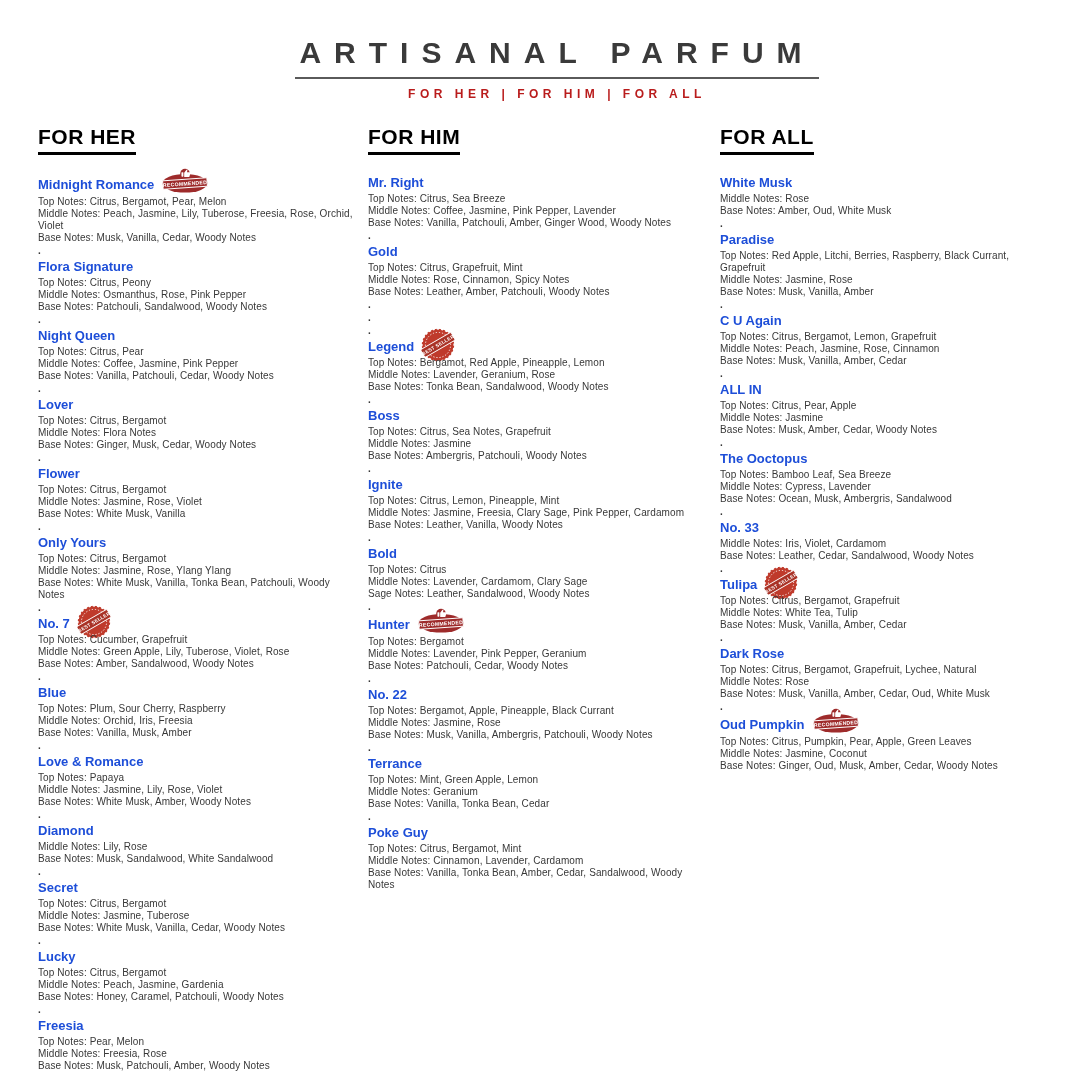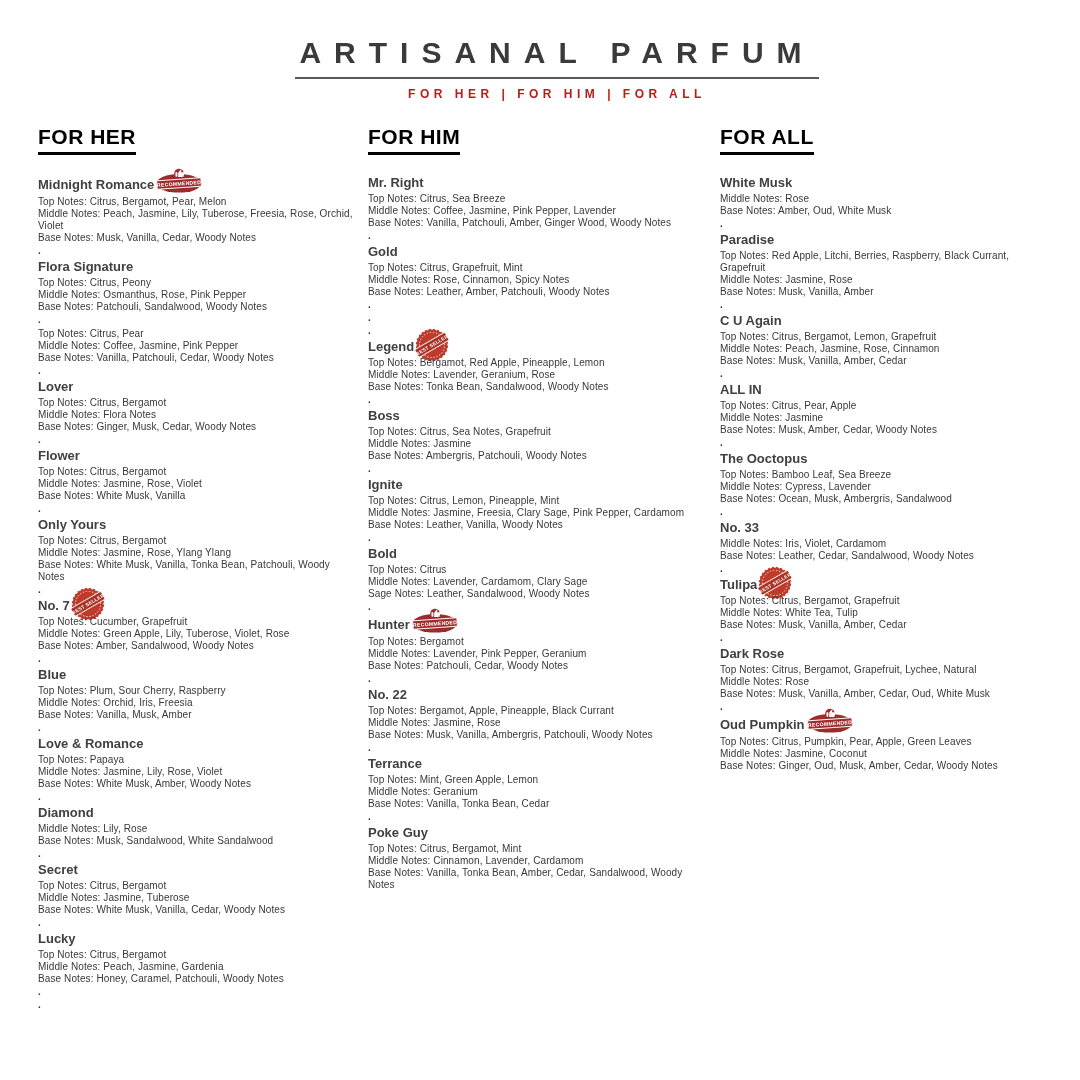--- a/index.html
+++ b/index.html
@@ -30,22 +30,22 @@
     display:inline-block;
     font-size:21px; font-weight:800; letter-spacing:0.5px;
     color:#000; padding-bottom:3px;
     border-bottom:3px solid #000;
     margin-bottom:20px;
   }
   .entries { padding-right:14px; }
 
   .entry { }
   .pname {
-    display:flex; align-items:center; 
-    font-size:13px; font-weight:800; color:#404040;
+    display:flex; align-items:center; gap:6px;
+    font-size:13px; font-weight:800; color:#1d4ed8;
     line-height:16px; margin-bottom:2px;
     white-space:nowrap;
   }
   .note {
     font-size:10px; line-height:12px; color:#383838;
     letter-spacing:0.1px;
   }
   .sep {
     font-size:10px; line-height:10px; color:#383838;
     margin:2px 0 3px 0; font-weight:700;
@@ -89,20 +89,23 @@
           <article class="entry">
             <h3 class="pname">
               <span>Flora Signature</span>
             </h3>
             <p class="note">Top Notes: Citrus, Peony</p>
             <p class="note">Middle Notes: Osmanthus, Rose, Pink Pepper</p>
             <p class="note">Base Notes: Patchouli, Sandalwood, Woody Notes</p>
           </article>
           <div class="sep">.</div>
           <article class="entry">
+            <h3 class="pname">
+              <span>Night Queen</span>
+            </h3>
             <p class="note">Top Notes: Citrus, Pear</p>
             <p class="note">Middle Notes: Coffee, Jasmine, Pink Pepper</p>
             <p class="note">Base Notes: Vanilla, Patchouli, Cedar, Woody Notes</p>
           </article>
           <div class="sep">.</div>
           <article class="entry">
             <h3 class="pname">
               <span>Lover</span>
             </h3>
             <p class="note">Top Notes: Citrus, Bergamot</p>
@@ -185,20 +188,28 @@
           <div class="sep">.</div>
           <article class="entry">
             <h3 class="pname">
               <span>Lucky</span>
             </h3>
             <p class="note">Top Notes: Citrus, Bergamot</p>
             <p class="note">Middle Notes: Peach, Jasmine, Gardenia</p>
             <p class="note">Base Notes: Honey, Caramel, Patchouli, Woody Notes</p>
           </article>
           <div class="sep">.</div>
+          <article class="entry">
+            <h3 class="pname">
+              <span>Freesia</span>
+            </h3>
+            <p class="note">Top Notes: Pear, Melon</p>
+            <p class="note">Middle Notes: Freesia, Rose</p>
+            <p class="note">Base Notes: Musk, Patchouli, Amber, Woody Notes</p>
+          </article>
           <div class="sep">.</div>
         </div>
     </section>
     <section class="col">
       <div class="col-heading">FOR HIM</div>
       <div class="entries">
           <article class="entry">
             <h3 class="pname">
               <span>Mr. Right</span>
             </h3>

